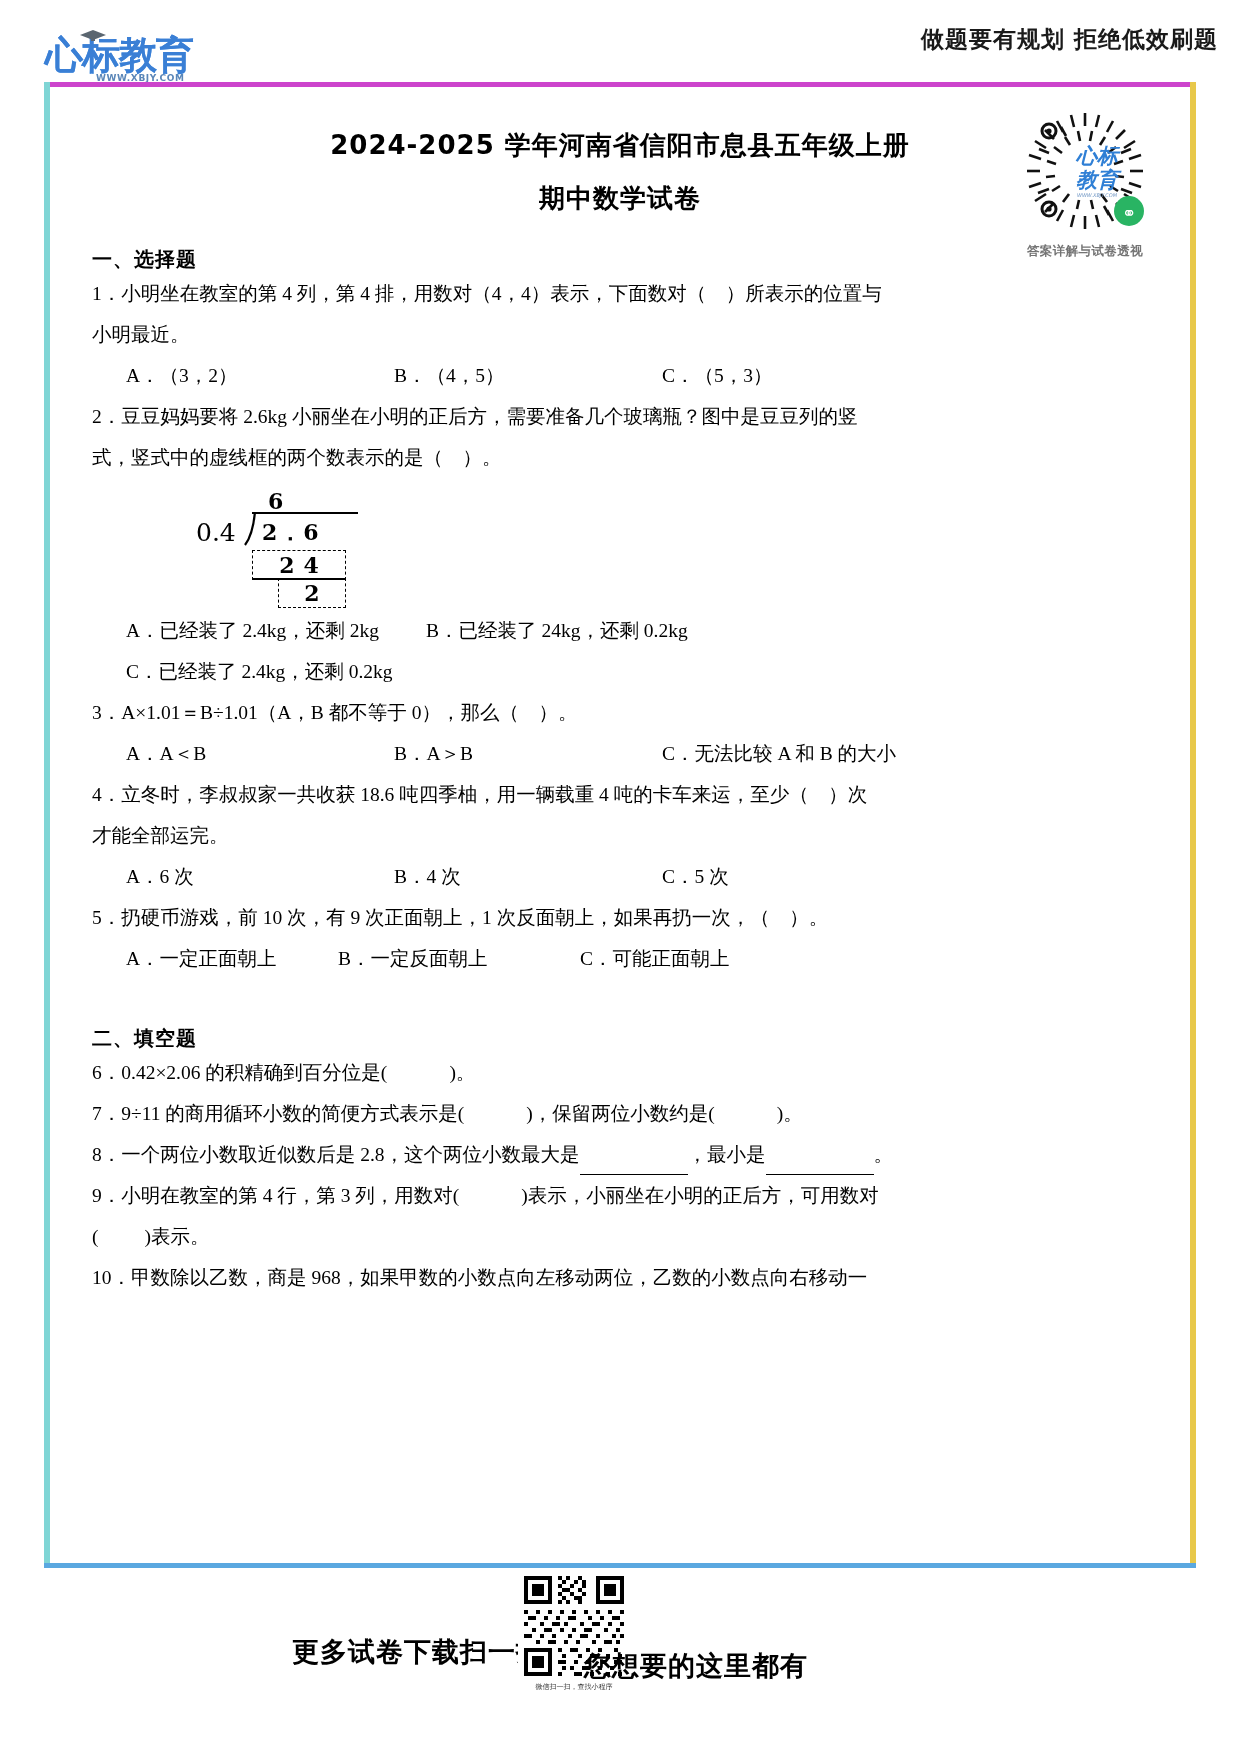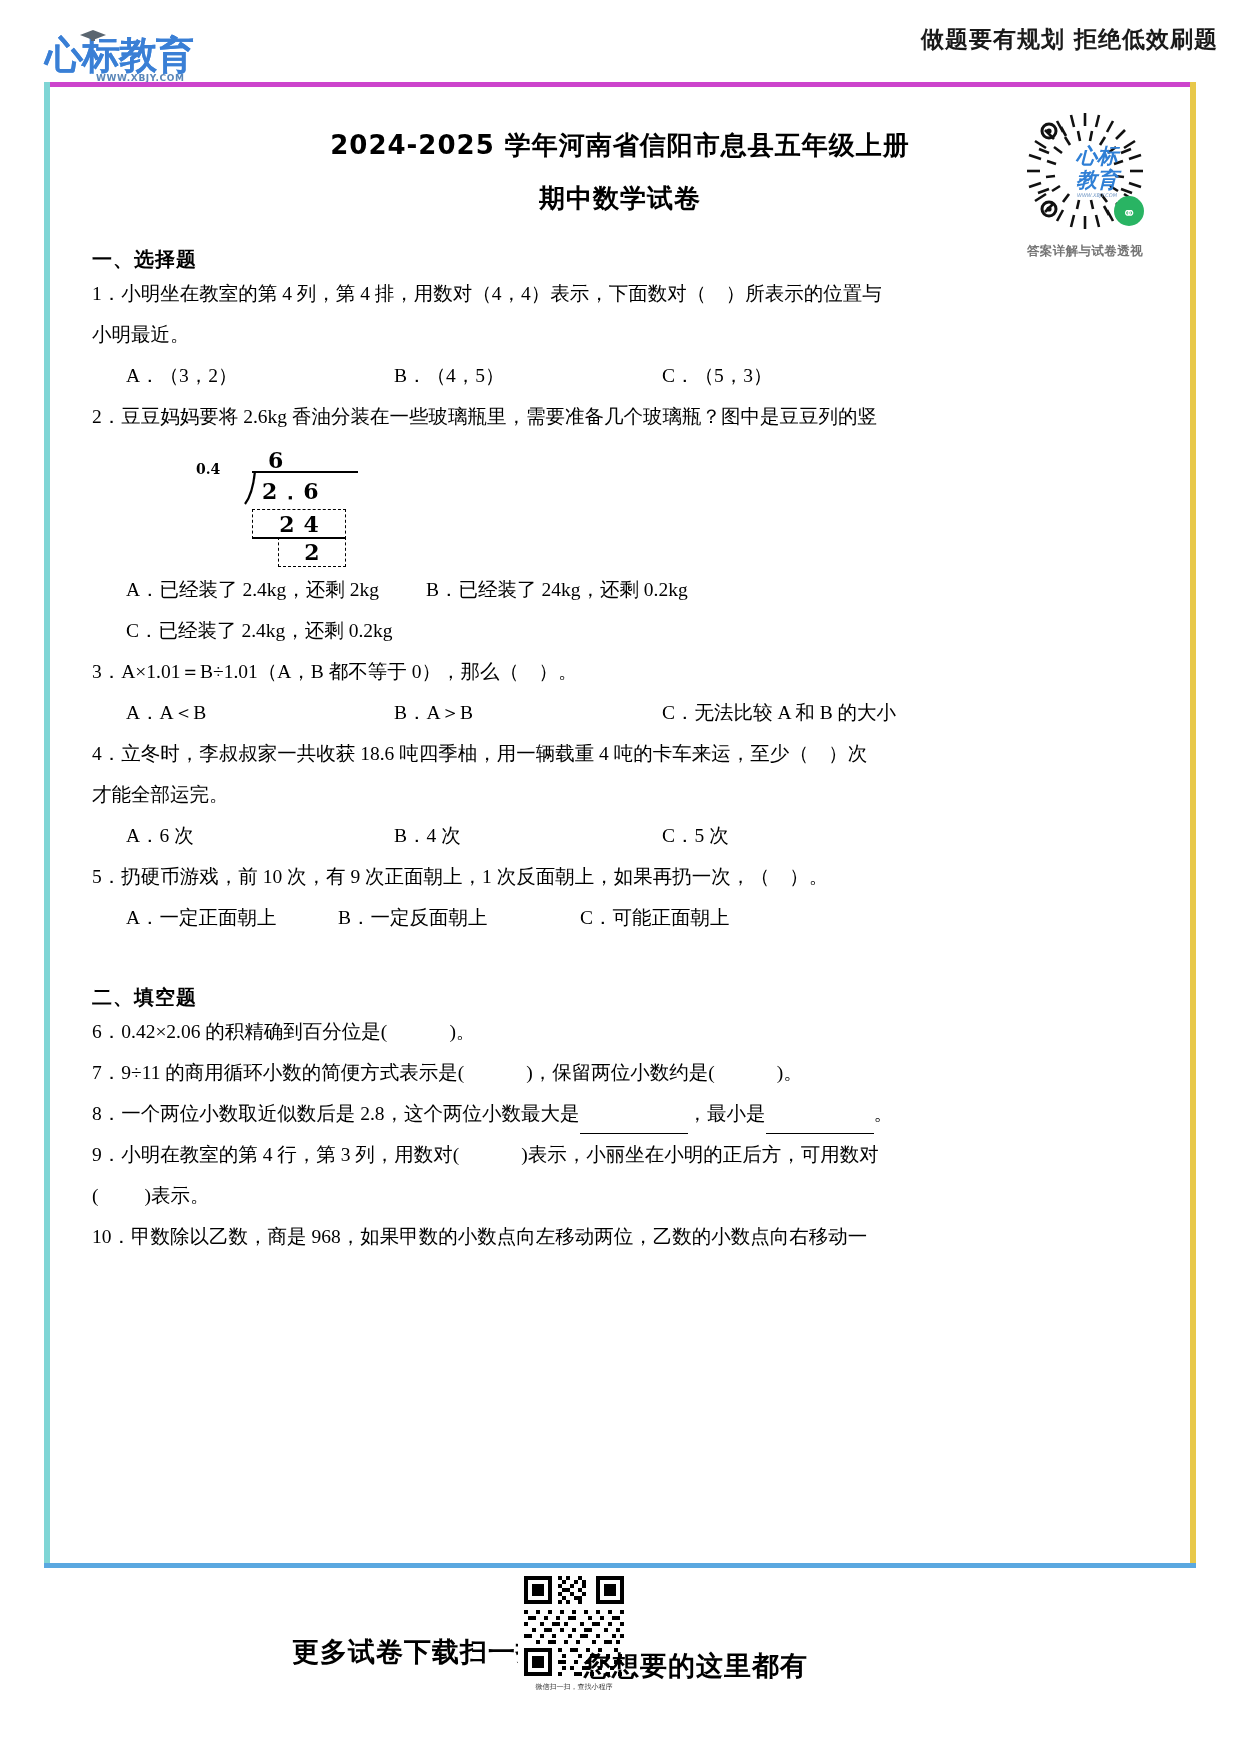--- a/index.html
+++ b/index.html
@@ -233,23 +233,23 @@
     position: absolute;
     left: 176px;
     top: 0px;
     font-size: 22px;
     font-weight: 700;
     letter-spacing: 2px;
   }
   .div-divisor {
     position: absolute;
     left: 104px;
-    top: 14px;
-    font-size: 14px;
-    font-weight: 700;
+    top: 30px;
+    font-size: 25px;
+    font-weight: 400;
     letter-spacing: 0px;
   }
   .div-bracket {
     position: absolute;
     left: 152px;
     top: 24px;
     width: 12px;
     height: 34px;
   }
   .div-vinculum {
@@ -460,22 +460,23 @@
 
     <div class="q">
       <span>1．</span><span>小明坐在教室的第 4 列，第 4 排，用数对（4，4）表示，下面数对（　）所表示的位置与</span>
     </div>
     <div class="q">小明最近。</div>
     <div class="opts">
       <span class="opt sp-a">A．（3，2）</span><span class="opt sp-b">B．（4，5）</span><span class="opt">C．（5，3）</span>
     </div>
 
     <div class="q">
-      <span>2．</span><span>豆豆妈妈要将 2.6kg 香油分装在一些玻璃瓶里，需要准备几个玻璃瓶？图中是豆豆列的竖</span>
-    </div>
+      <span>2．</span><span>豆豆妈妈要将 2.6kg 小丽坐在小明的正后方，需要准备几个玻璃瓶？图中是豆豆列的竖</span>
+    </div>
+    <div class="q">式，竖式中的虚线框的两个数表示的是（　）。</div>
 
     <div class="division">
       <span class="div-quotient">6</span>
       <span class="div-divisor">0.4</span>
       <svg class="div-bracket" viewBox="0 0 12 34">
         <path d="M1 33 C 8 24, 10 10, 11 0" stroke="#000" stroke-width="2.2" fill="none"></path>
       </svg>
       <div class="div-vinculum"></div>
       <span class="div-dividend">2．6</span>
       <div class="dash-box dash-box-1">24</div>

